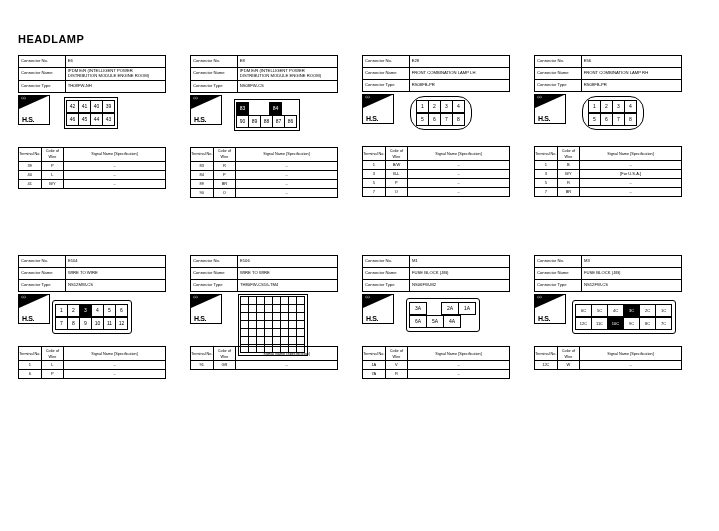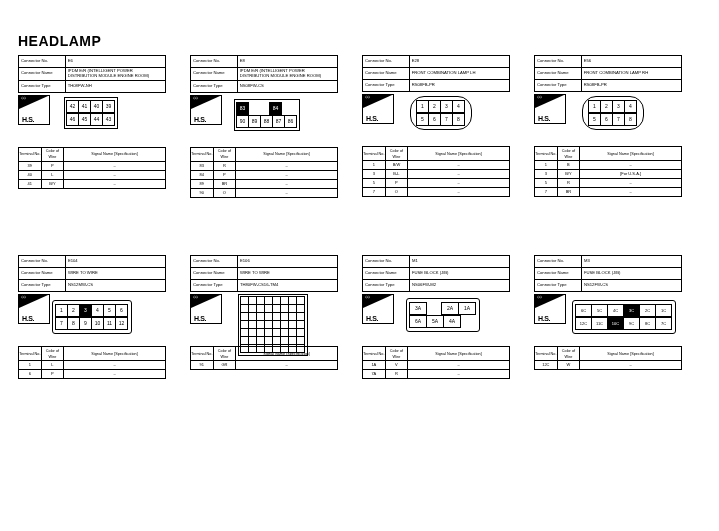--- a/index.html
+++ b/index.html
@@ -1,18 +1,18 @@
 <!DOCTYPE html>
 <html><head>
 <meta charset="utf-8">
 <style>
   html,body{margin:0;padding:0;background:#ffffff;}
   body{width:719px;height:531px;position:relative;font-family:"Liberation Sans",sans-serif;color:#000;}
   .page{position:absolute;left:0;top:0;width:719px;height:531px;}
-  .title{position:absolute;left:18px;top:33px;font-size:14px;font-weight:bold;letter-spacing:.5px;}
+  .title{position:absolute;left:18px;top:33px;font-size:11px;font-weight:bold;letter-spacing:.5px;}
 
   .card{position:absolute;width:148px;}
   .hdr{border:1px solid #000;border-collapse:collapse;width:148px;font-size:4.2px;}
   .hdr td{border:1px solid #000;padding:1px 2px;height:9px;vertical-align:middle;line-height:1.15;}
   .hdr td.lbl{width:44px;}
   .hdr td.val{width:102px;}
 
   .hsbox{width:148px;height:54px;border:0;position:relative;}
   .hs{position:absolute;left:0;top:2px;width:30px;height:28px;border:1px solid #000;}
   .hs .triangle{position:absolute;left:0;top:0;width:0;height:0;border-top:13px solid #000;border-right:29px solid transparent;}

